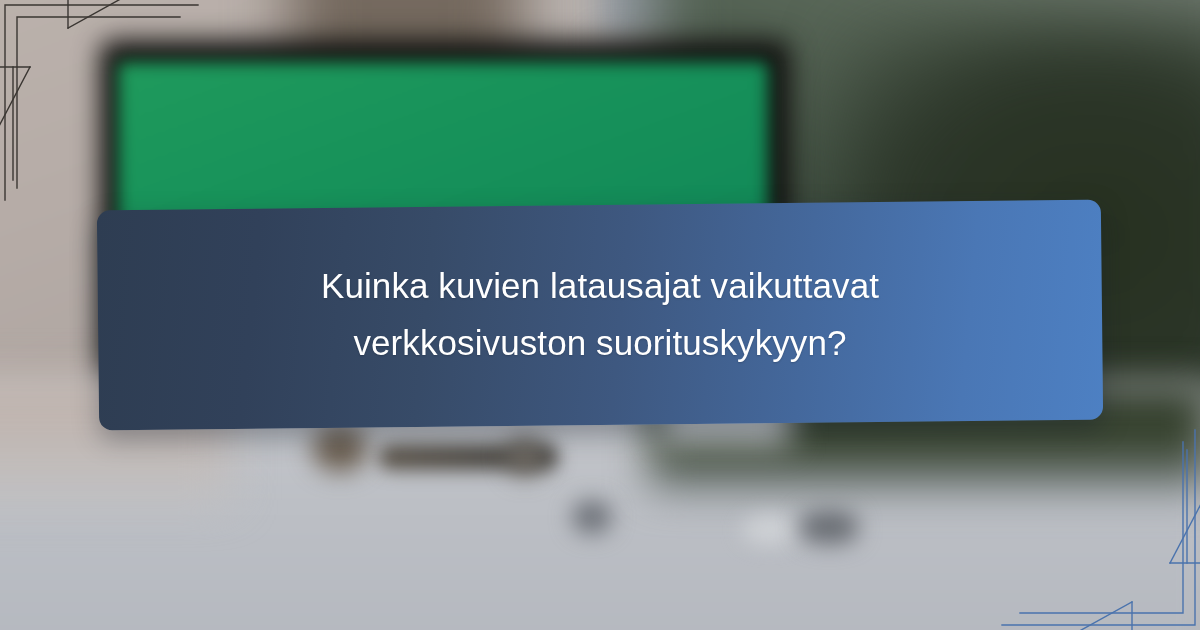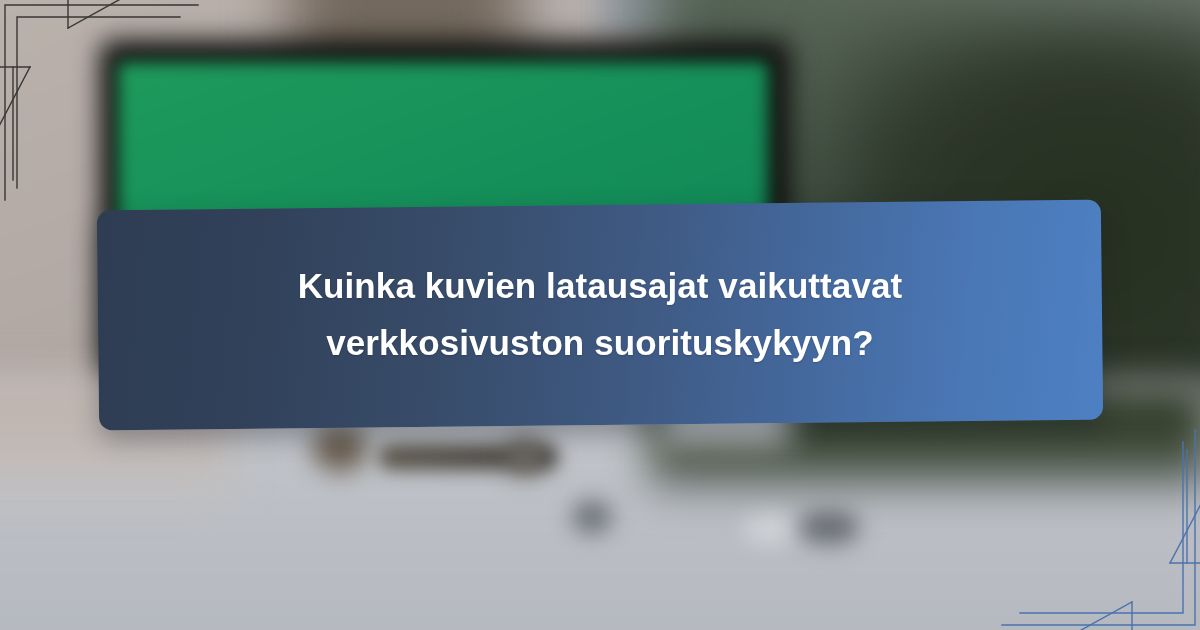--- a/index.html
+++ b/index.html
@@ -176,21 +176,21 @@
     display: flex;
     align-items: center;
     justify-content: center;
     overflow: hidden;
   }
   .title-text {
     margin: 0;
     padding: 0 108px;
     color: #ffffff;
     font-size: 35px;
-    font-weight: 700;
+    font-weight: 400;
     line-height: 1.62;
     text-align: center;
     letter-spacing: 0.1px;
     text-shadow: 0 1px 2px rgba(0,0,0,0.18);
     transform: rotate(0.62deg);
   }
 </style>
 </head>
 <body>
 

